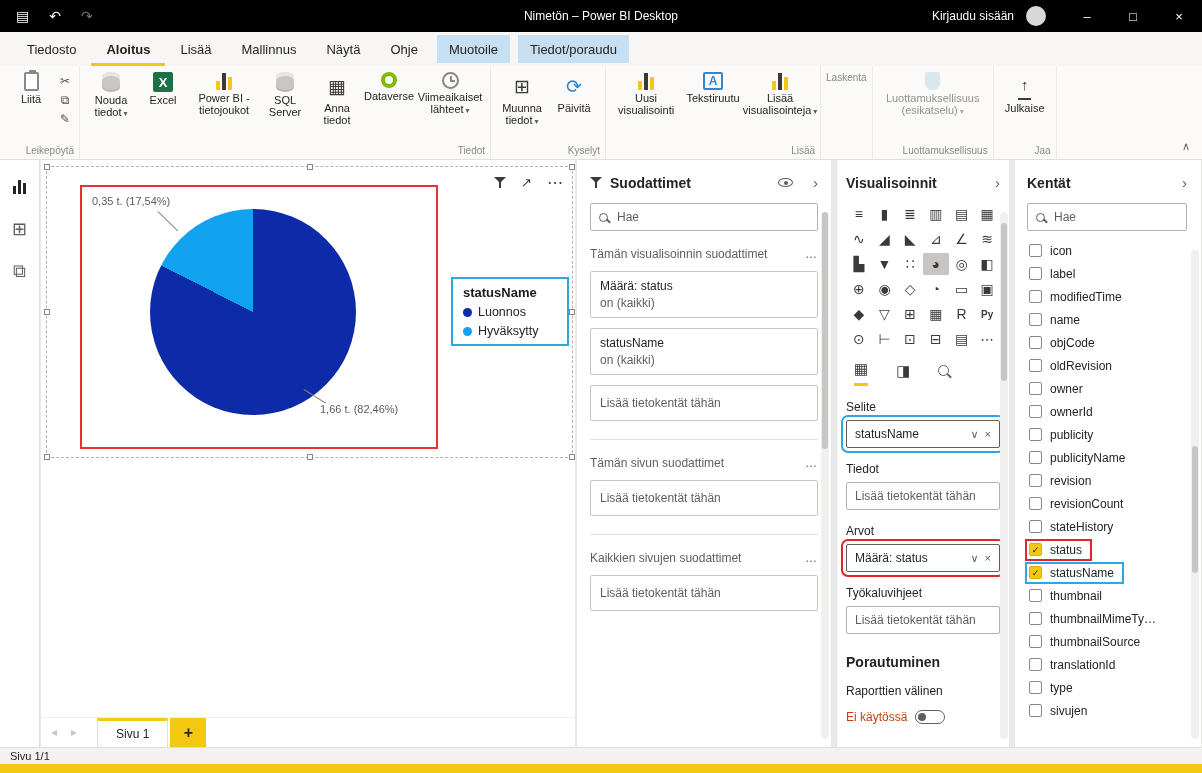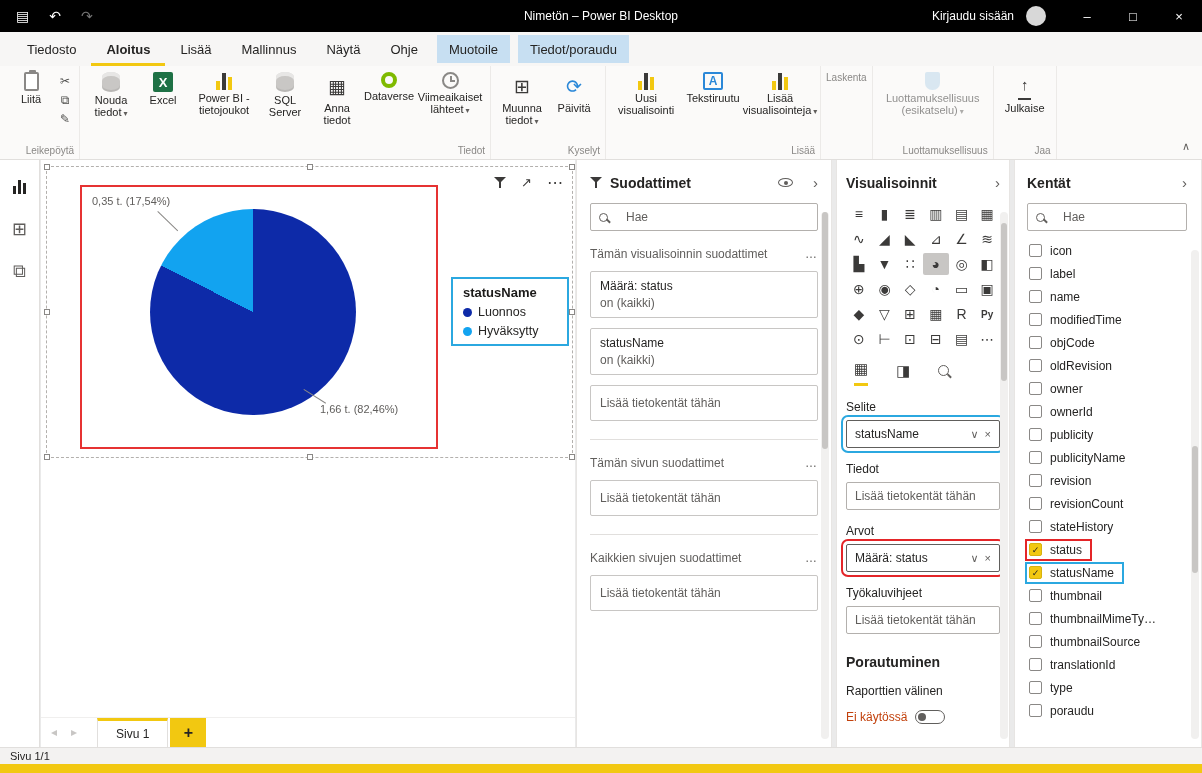--- a/index.html
+++ b/index.html
@@ -103,21 +103,21 @@
   .pane { position:absolute; top:160px; bottom:26px; background:#fff; border:1px solid #e7e5e3; border-top:none; border-bottom:none; }
   .filters { left:576px; width:256px; padding:0 13px; }
   .vizpane { left:836px; width:174px; padding:0 9px; }
   .fieldspane { left:1014px; width:188px; padding-left:12px; }
   .phead { display:flex; align-items:center; gap:8px; margin-top:14px; font-size:14px; font-weight:700; color:#252423; }
   .phead .chev { margin-left:12px; color:#605e5c; font-weight:400; font-size:15px; }
   .phead .grow { margin-left:auto; }
   .ieye { width:15px; height:9px; border:1.5px solid #605e5c; border-radius:50%; position:relative; }
   .ieye::after { content:''; position:absolute; left:50%; top:50%; width:4px; height:4px; background:#605e5c; border-radius:50%; transform:translate(-50%,-50%); }
 
-  .searchbox { margin-top:12px; height:28px; border:1px solid #b3b0ad; border-radius:2px; display:flex; align-items:center; padding:0 8px; gap:16px; background:#fff; }
+  .searchbox { margin-top:12px; height:28px; border:1px solid #b3b0ad; border-radius:2px; display:flex; align-items:center; padding:0 8px; gap:7px; background:#fff; }
   .searchbox input { border:0; outline:0; flex:1; min-width:0; font-family:inherit; font-size:12px; color:#252423; background:transparent; }
   .searchbox input::placeholder { color:#605e5c; }
   .mag { width:9px; height:9px; border:1.5px solid #605e5c; border-radius:50%; position:relative; flex:none; }
   .mag::after { content:''; position:absolute; width:5px; height:1.5px; background:#605e5c; transform:rotate(45deg); right:-4px; bottom:-1px; }
 
   .fsec { display:flex; justify-content:space-between; align-items:center; margin-top:16px; color:#605e5c; font-size:12px; }
   .dots { letter-spacing:1px; color:#605e5c; }
   .fcard { margin-top:10px; border:1px solid #c8c6c4; border-radius:2px; padding:7px 9px; font-size:12px; background:#fff; }
   .fc1 { color:#252423; }
   .fc2 { color:#605e5c; margin-top:3px; }
@@ -507,27 +507,27 @@
         </div>
         <div class="frow">
           <div class="fwrap">
             <span class="cb"></span>
             <span class="fname">label</span>
           </div>
         </div>
         <div class="frow">
           <div class="fwrap">
             <span class="cb"></span>
+            <span class="fname">modifiedTime</span>
+          </div>
+        </div>
+        <div class="frow">
+          <div class="fwrap">
+            <span class="cb"></span>
             <span class="fname">name</span>
-          </div>
-        </div>
-        <div class="frow">
-          <div class="fwrap">
-            <span class="cb"></span>
-            <span class="fname">modifiedTime</span>
           </div>
         </div>
         <div class="frow">
           <div class="fwrap">
             <span class="cb"></span>
             <span class="fname">objCode</span>
           </div>
         </div>
         <div class="frow">
           <div class="fwrap">
@@ -615,21 +615,21 @@
         </div>
         <div class="frow">
           <div class="fwrap">
             <span class="cb"></span>
             <span class="fname">type</span>
           </div>
         </div>
         <div class="frow">
           <div class="fwrap">
             <span class="cb"></span>
-            <span class="fname">poraudu</span>
+            <span class="fname">sivujen</span>
           </div>
         </div>
       </div>
     <div class="sb" style="right:2px;top:90px;bottom:8px;">
       <span class="thumb" style="top:40%;height:26%;"></span>
     </div>
   </div>
 
   <div class="statusbar">
     <div class="statustext">Sivu 1/1</div>

